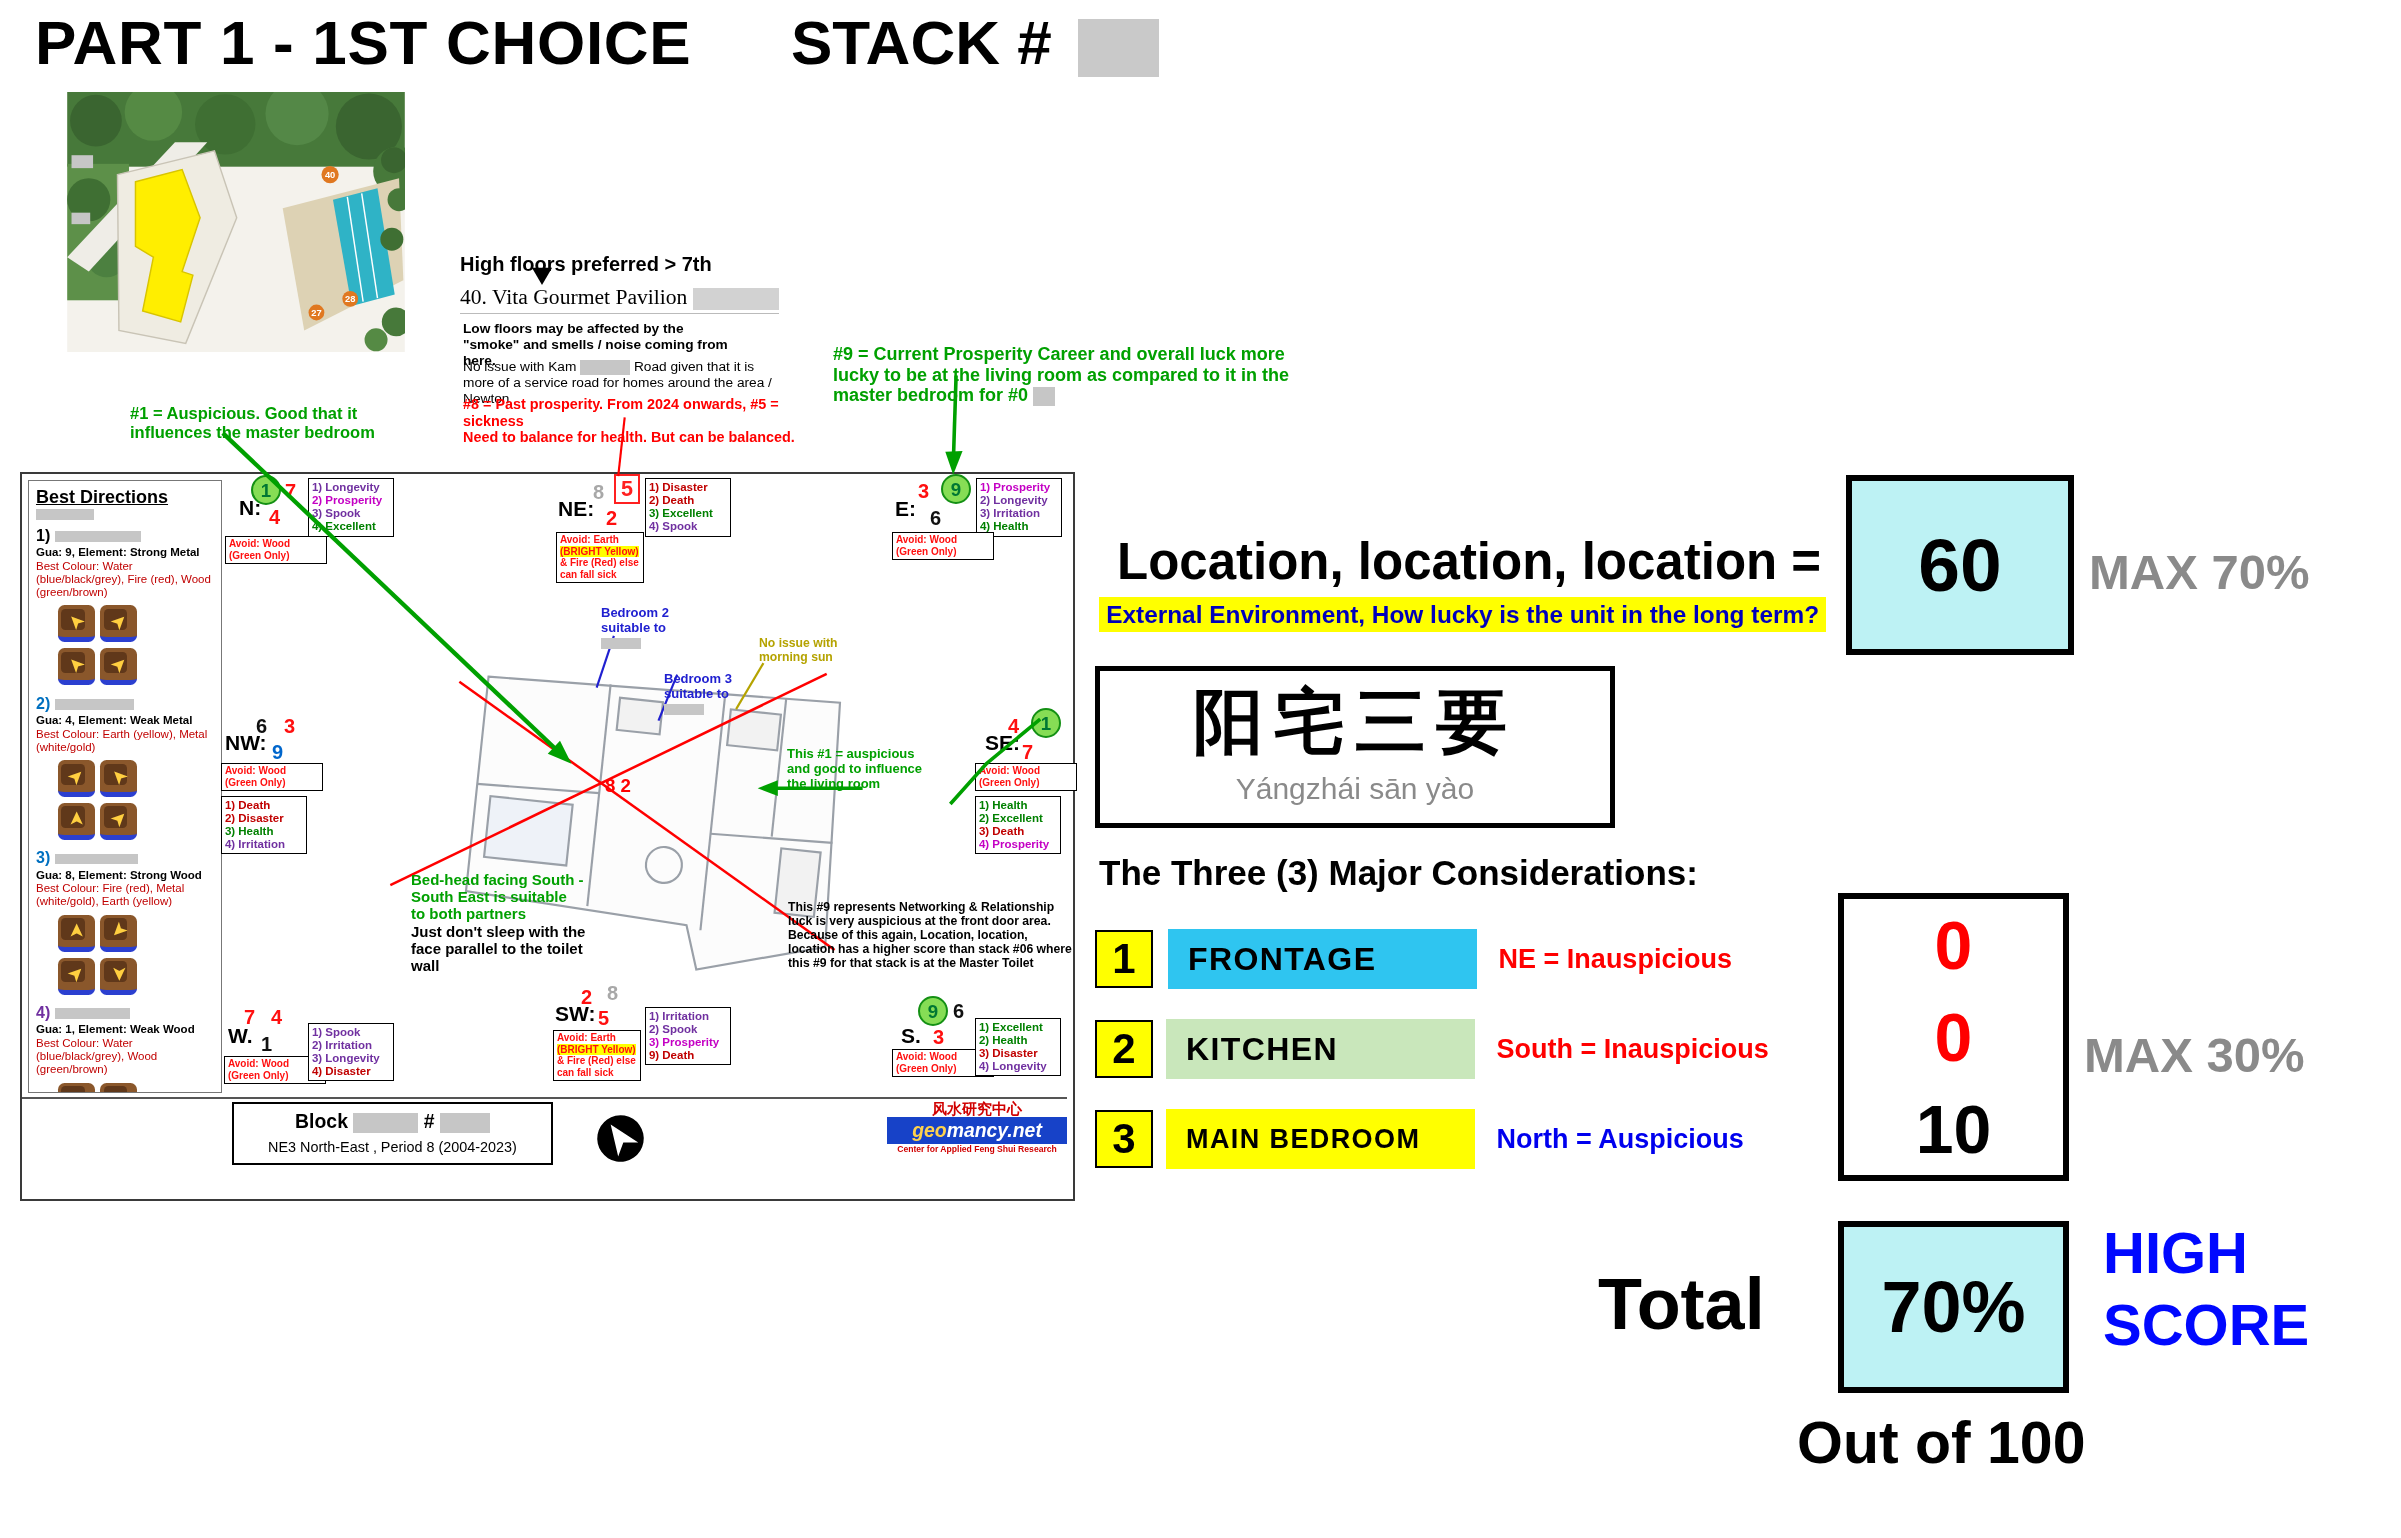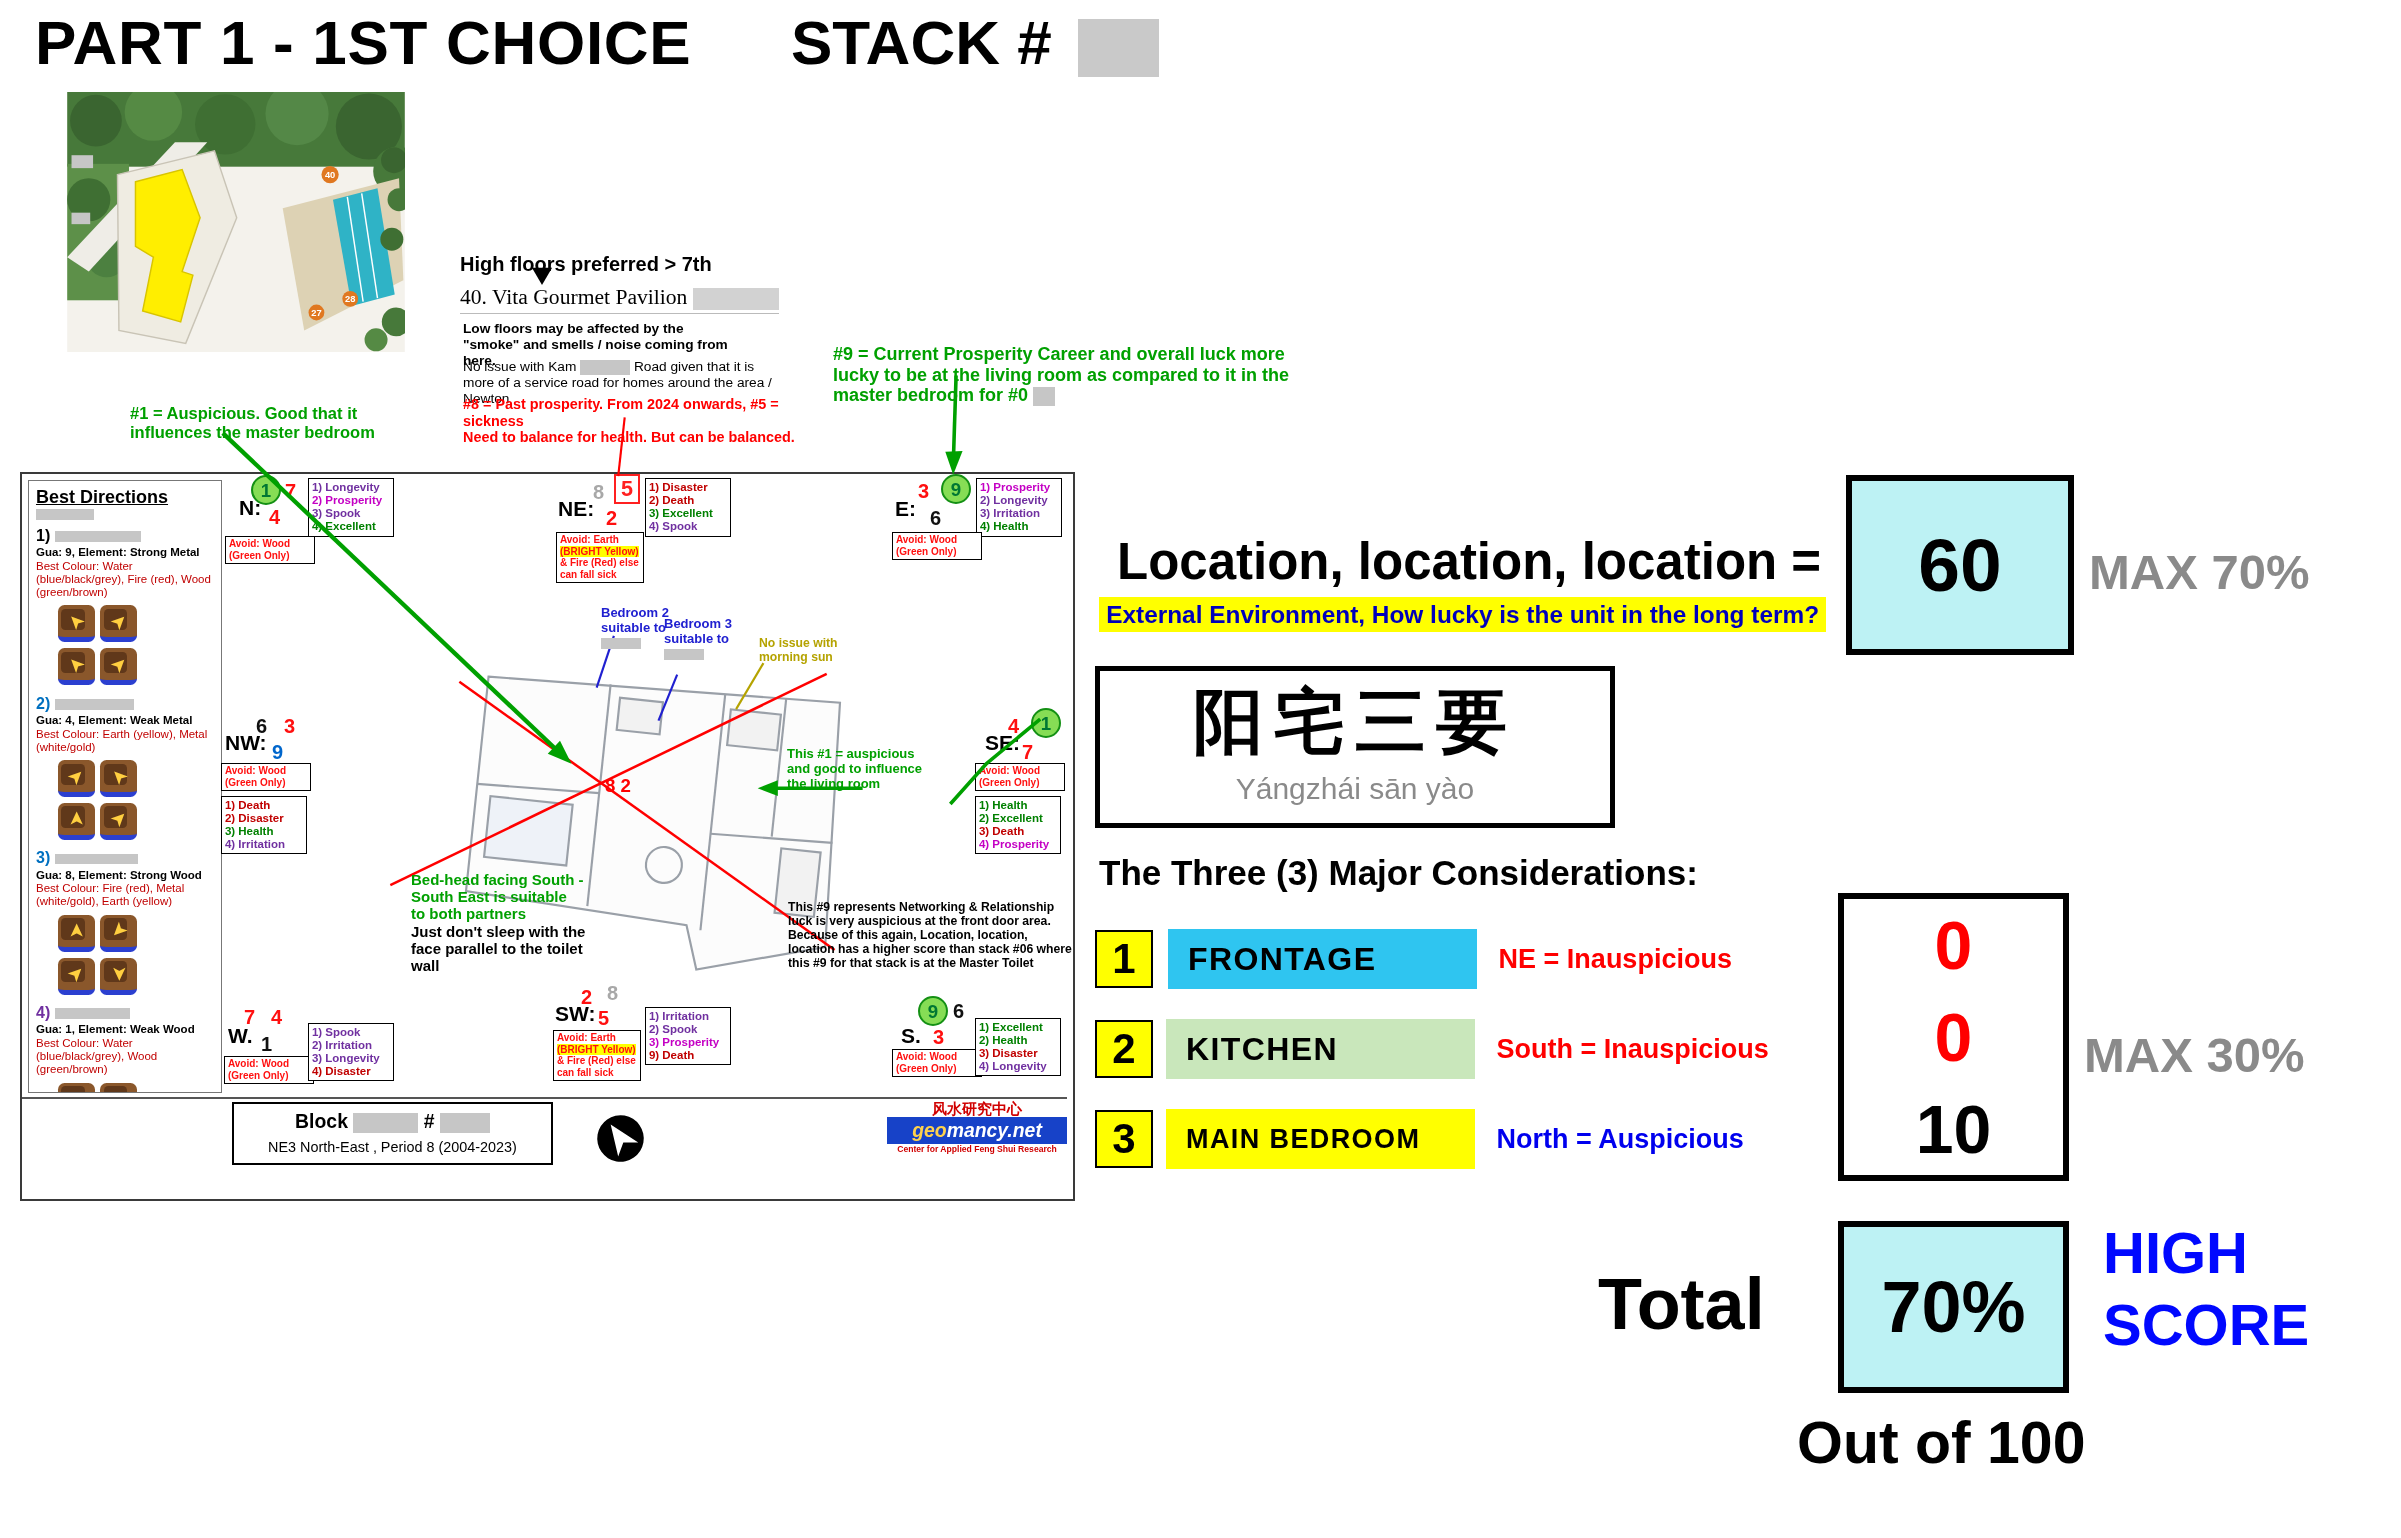--- a/index.html
+++ b/index.html
@@ -42,28 +42,28 @@
   .chair::before{content:"";position:absolute;left:3.6px;top:3.6px;right:10px;bottom:7.2px;background:#60381a;border-radius:4.3px;}
   .chair span{position:relative;color:#ffcf40;font-size:17px;font-weight:bold;}
 
   
   .cg-label{font-size:21px;font-weight:bold;}
   .num{font-size:20px;font-weight:bold;}
   .num-red{color:#ff1010}.num-grey{color:#a8a8a8}.num-blk{color:#111}.num-blue{color:#0066cc}
   .num-circ{width:30px;height:30px;border-radius:50%;background:#86dd55;border:2.2px solid #149014;text-align:center;line-height:27px;font-size:18.7px;color:#073;box-sizing:border-box;font-weight:bold;}
   .num-redbox{border:2.2px solid #ff2020;color:#ff2020;padding:0 5px;background:#fff;font-size:21.6px;font-weight:bold;}
   .list-box{width:86px;border:1.4px solid #000;background:#fff;padding:2.2px 2.9px;font-size:11.5px;font-weight:bold;line-height:13px;box-sizing:border-box;}
-  .avoid-box{width:90px;border:1.4px solid #000;background:#fff;padding:1.4px 2.9px;font-size:10px;font-weight:bold;line-height:11.5px;color:#ff1010;box-sizing:border-box;}
+  .avoid-box{width:102px;border:1.4px solid #000;background:#fff;padding:1.4px 2.9px;font-size:10px;font-weight:bold;line-height:11.5px;color:#ff1010;box-sizing:border-box;}
   .avoid-wide{width:88px;}
   .c-purple{color:#7030a0}.c-magenta{color:#c400c4}.c-green{color:#008000}.c-red{color:#c00000}
   .hl{background:#ffff00;}
 
   
   #an-b2{left:601px;top:605px;width:108px;font-size:13px;font-weight:bold;color:#2020d0;}
-  #an-b3{left:664px;top:616px;width:108px;font-size:13px;font-weight:bold;color:#2020d0;}
+  #an-b3{left:664px;top:671px;width:108px;font-size:13px;font-weight:bold;color:#2020d0;}
   #an-sun{left:759px;top:636px;width:79px;font-size:12.2px;font-weight:bold;color:#b5a300;}
   #an-this1{left:787px;top:746px;width:137px;font-size:13px;font-weight:bold;color:#00a000;}
   #an-bedhead{left:411px;top:871px;width:173px;font-size:15px;font-weight:bold;color:#00a000;}
   #an-toilet{left:411px;top:923px;width:183px;font-size:15px;font-weight:bold;color:#000;}
   #an-this9{left:788px;top:900px;width:288px;font-size:12.2px;font-weight:bold;color:#000;}
   #an-center{left:605px;top:775px;font-size:18.7px;font-weight:bold;color:#ff0000;}
 
   
   #block-box{left:210px;top:628px;width:321px;height:63px;border:2.2px solid #000;text-align:center;padding-top:5.8px;box-sizing:border-box;background:#fff;}
   #block-line1{font-size:19.4px;font-weight:bold;}

